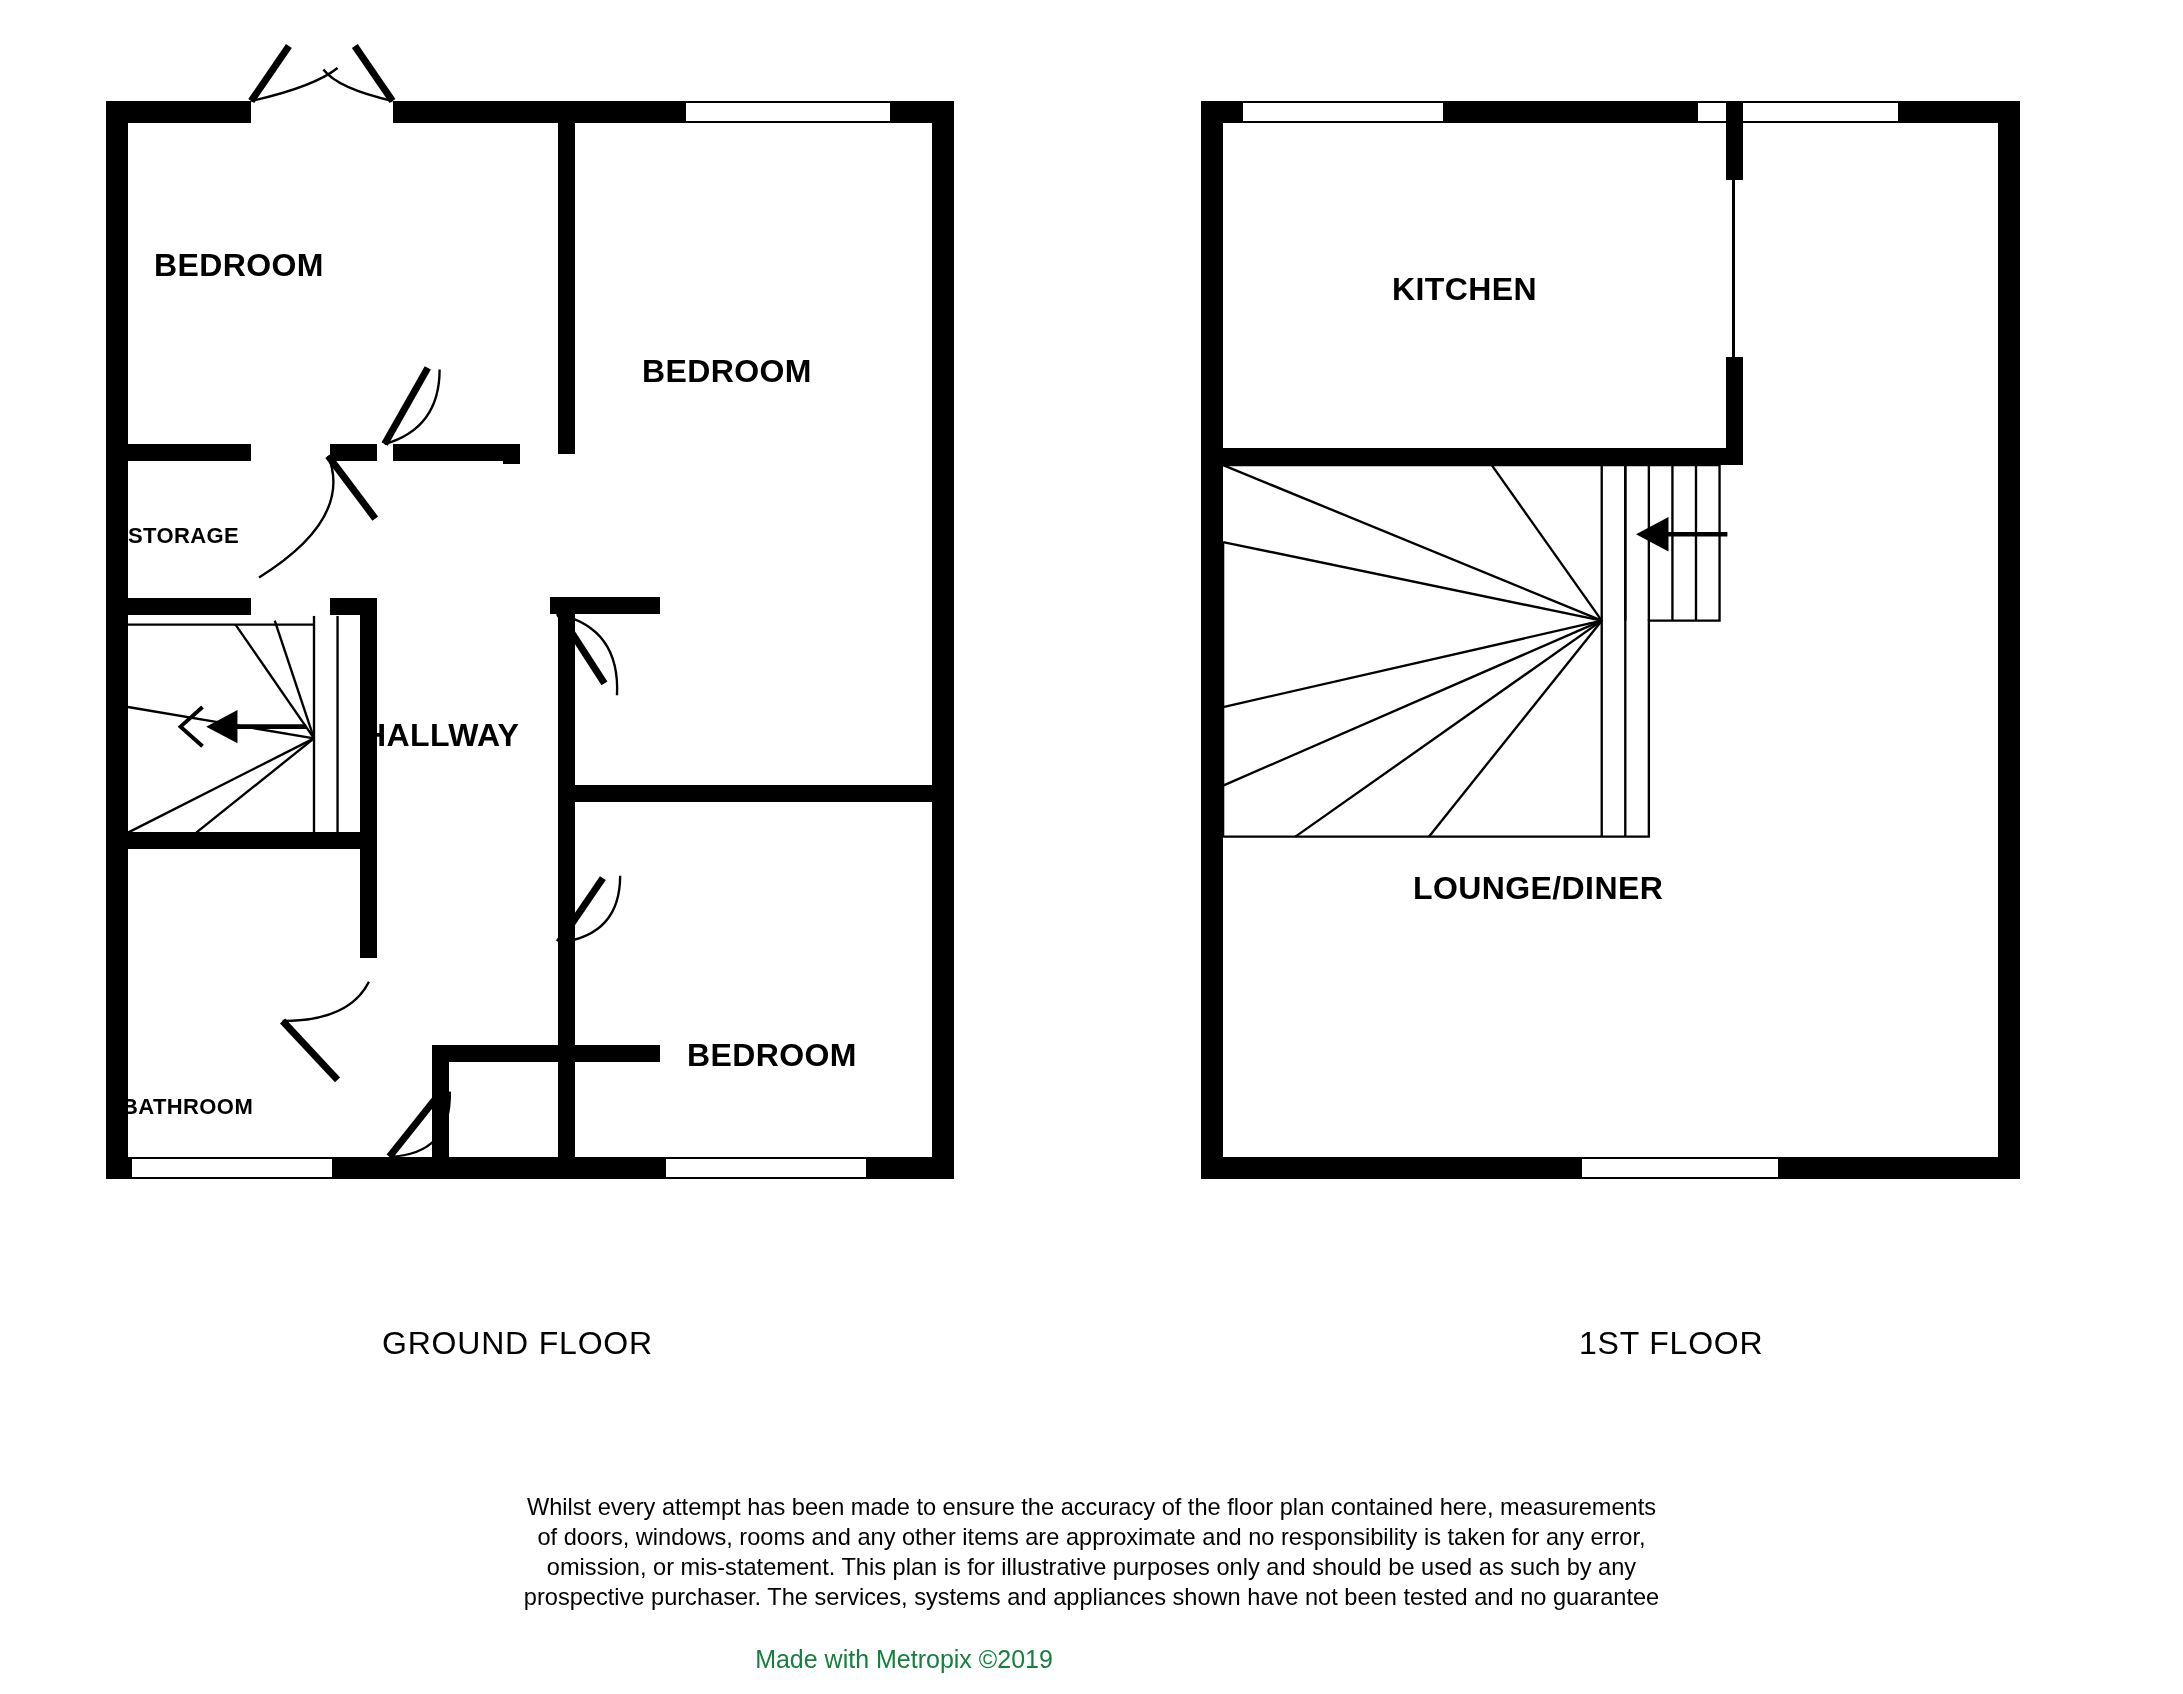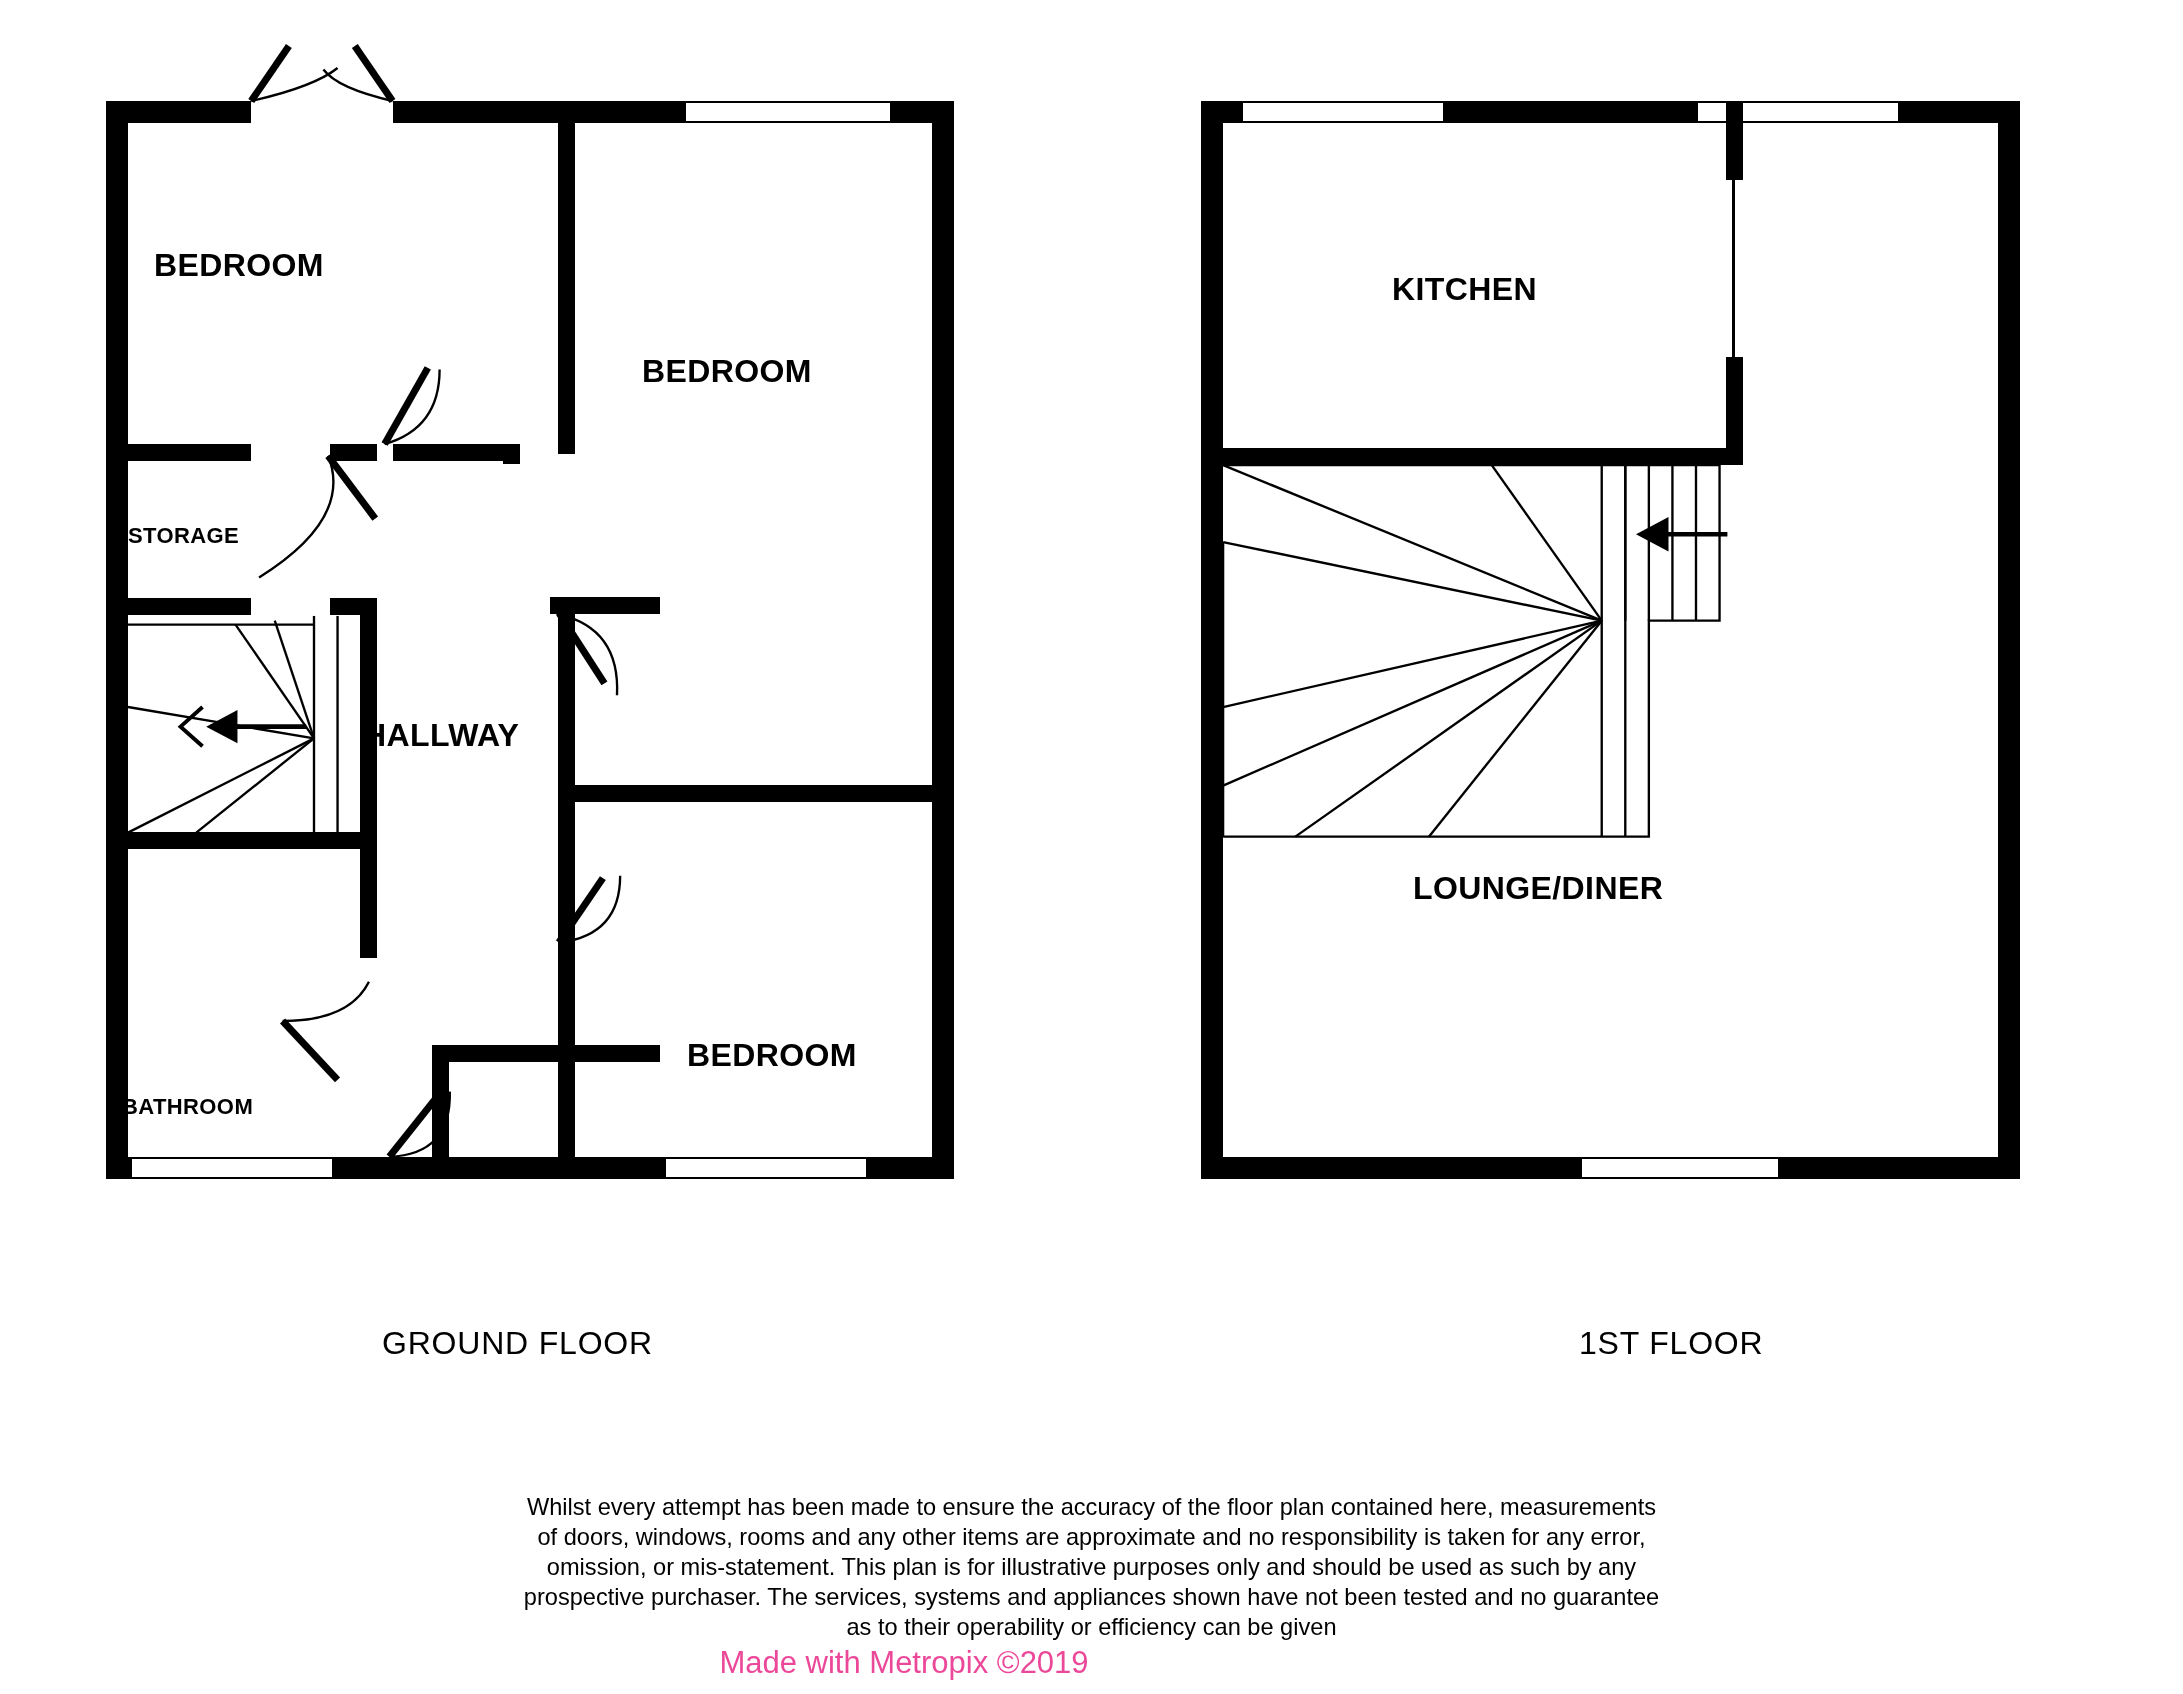--- a/index.html
+++ b/index.html
@@ -59,22 +59,22 @@
     text-align: center;
     font-size: 23.6px;
     line-height: 1.33;
     color: #000000;
   }
   .made-with {
     position: absolute;
     left: 0;
     width: 1808px;
     text-align: center;
-    font-size: 31px;
-    color: #ec4899;
+    font-size: 25px;
+    color: #15803d;
   }
   svg.overlay {
     position: absolute;
     left: 0;
     top: 0;
     overflow: visible;
   }
 </style>
 </head>
 <body>
@@ -249,17 +249,16 @@
     <div class="room-label label-big" style="left:314px; top:870px;">LOUNGE/DINER</div>
   </div>
 
   <div class="floor-title" style="left:382px; top:1325px;">GROUND FLOOR</div>
   <div class="floor-title" style="left:1533px; top:1325px;margin-left:46px;">1ST FLOOR</div>
 
   <div class="disclaimer" style="top:1522px;">of doors, windows, rooms and any other items are approximate and no responsibility is taken for any error,</div>
   <div class="disclaimer" style="top:1492px;">Whilst every attempt has been made to ensure the accuracy of the floor plan contained here, measurements</div>
   <div class="disclaimer" style="top:1552px;">omission, or mis-statement. This plan is for illustrative purposes only and should be used as such by any</div>
   <div class="disclaimer" style="top:1582px;">prospective purchaser. The services, systems and appliances shown have not been tested and no guarantee</div>
-  <div class="disclaimer" style="top:1612px;">as to their operability or efficiency can be given</div>
   <div class="made-with" style="top:1645px;">Made with Metropix ©2019</div>
 
 </div>
 
 
 </body></html>

